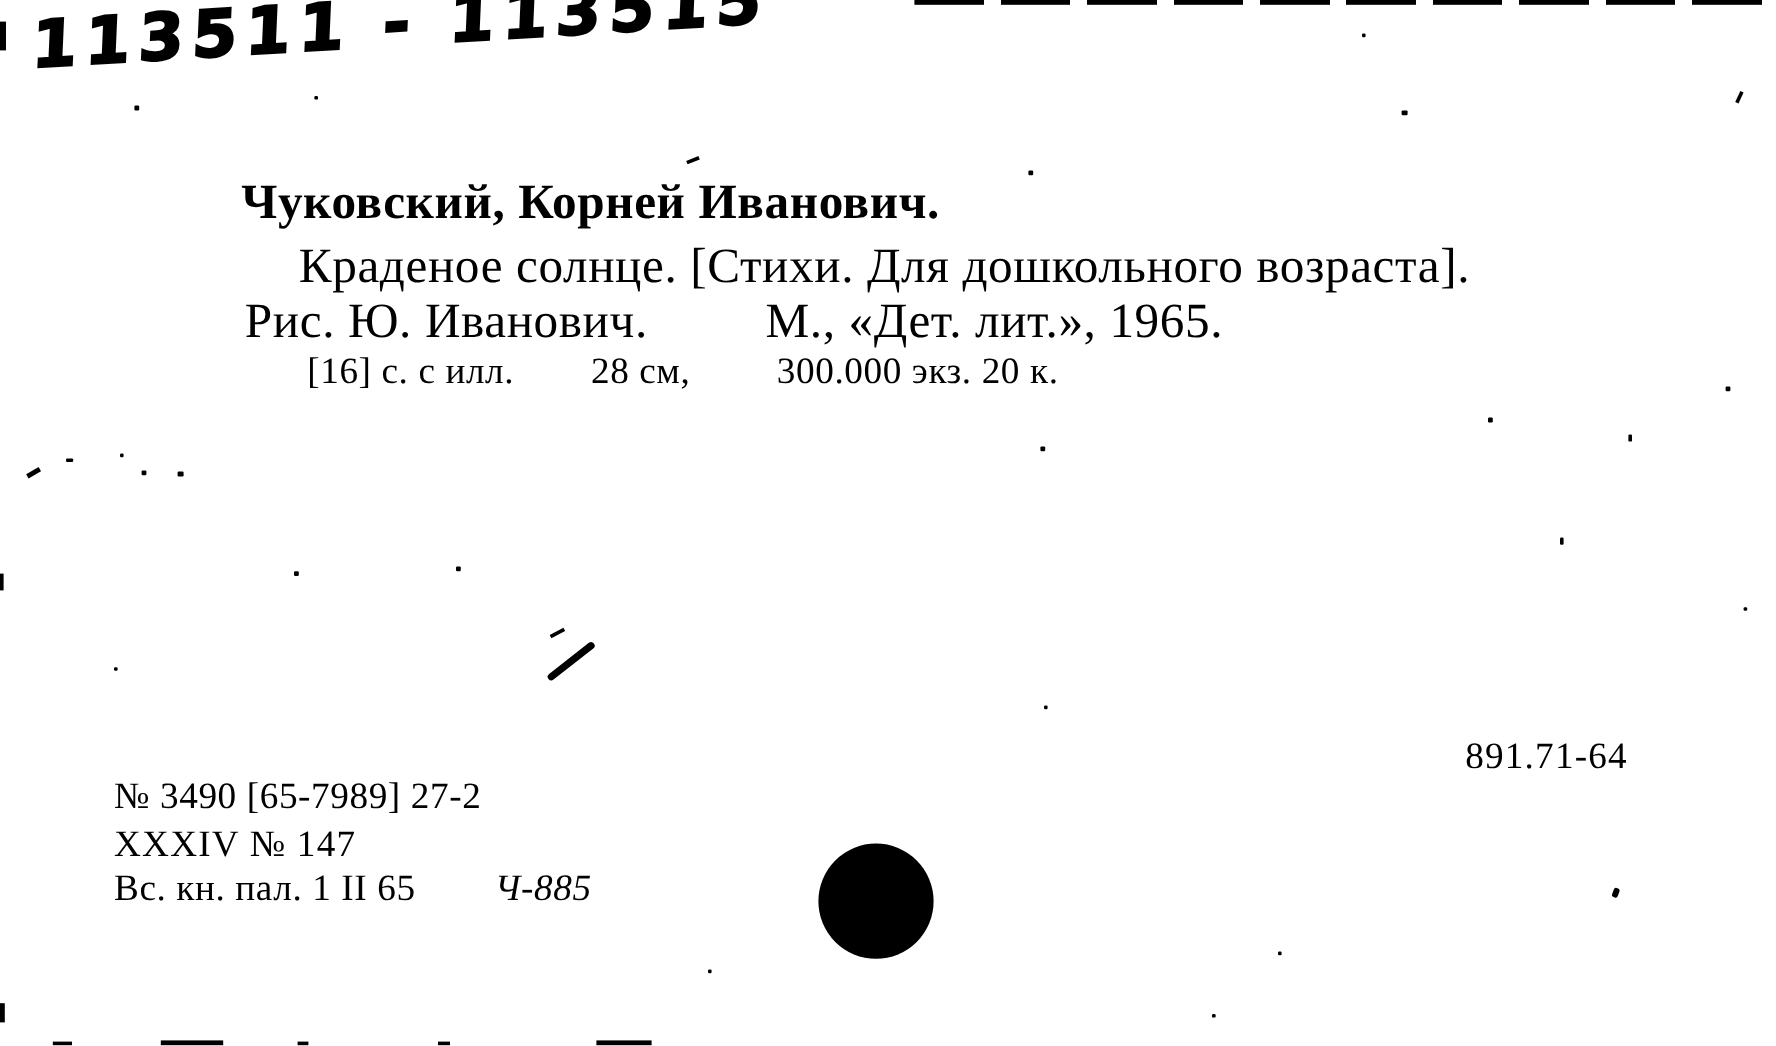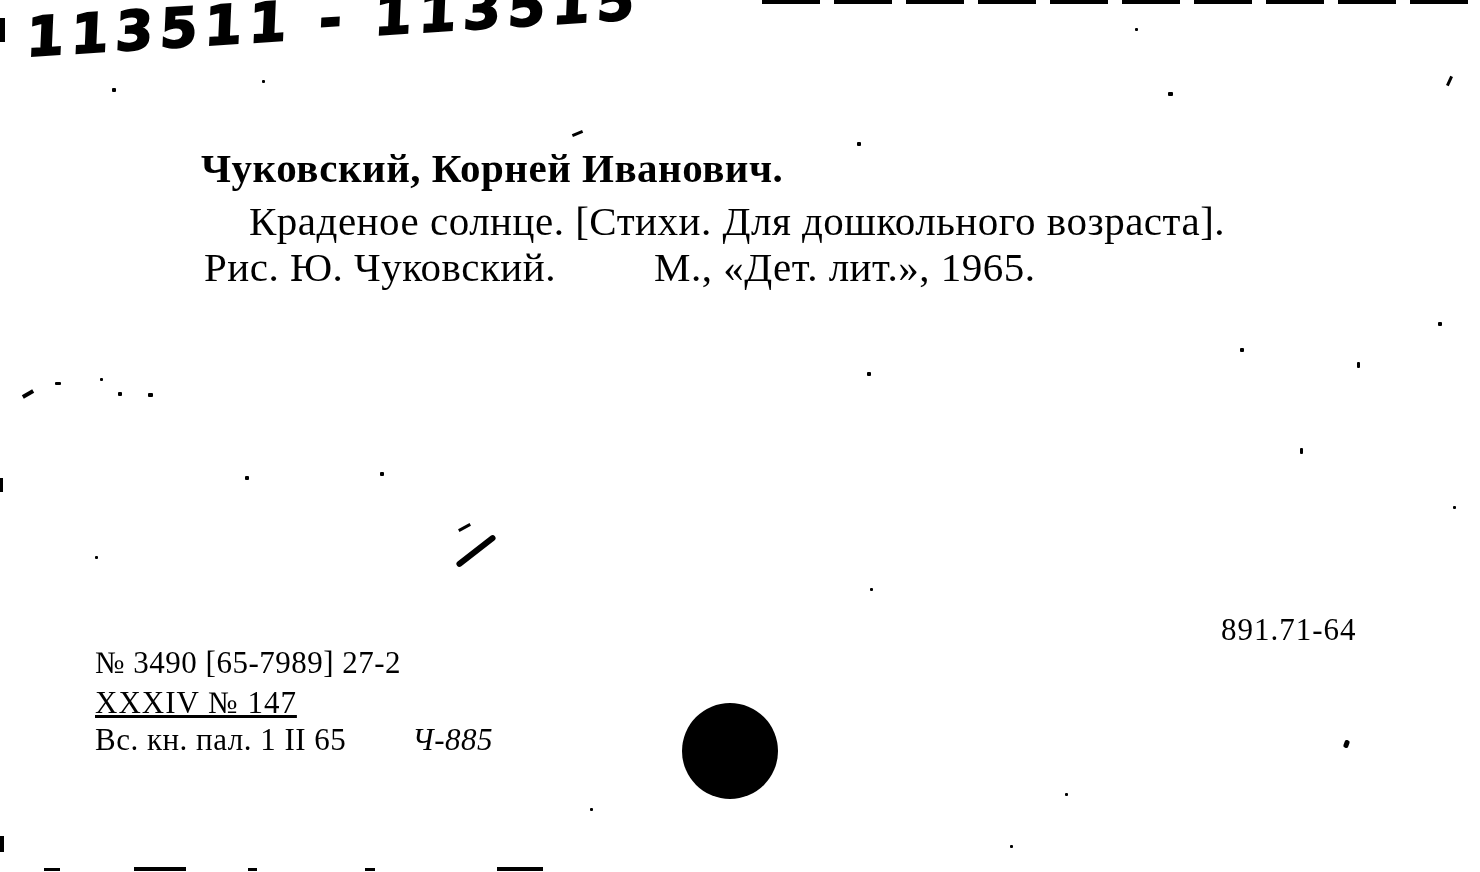--- a/index.html
+++ b/index.html
@@ -26,21 +26,21 @@
   
   .author{left:201px;top:144px;font-size:41px;font-weight:bold;letter-spacing:.5px;}
   .titleline{left:249px;top:197px;font-size:41px;letter-spacing:.5px;}
   .imprintline{left:204px;top:243px;font-size:41px;letter-spacing:.5px;}
   .imprint-pub{margin-left:98px;}
   .collation{left:256px;top:291px;font-size:31px;letter-spacing:.5px;}
   .coll-size{margin-left:64px;}
   .coll-run{margin-left:72px;}
   .classnum{left:1221px;top:612px;font-size:31px;letter-spacing:1px;}
   .reg1{left:95px;top:645px;font-size:31px;letter-spacing:.5px;}
-  .reg2{left:95px;top:685px;font-size:31px;letter-spacing:1px;text-decoration:underline;}
+  .reg2{left:95px;top:685px;font-size:31px;letter-spacing:1px;}
   .reg3{left:95px;top:722px;font-size:31px;letter-spacing:.5px;}
   .authcode{margin-left:66px;font-style:italic;}
   
   .hole{
     left:682px;top:703px;width:96px;height:96px;
     background:#000;border-radius:50%;
   }
   
   .topstrip{
     left:762px;top:0;width:718px;height:4px;
@@ -66,23 +66,26 @@
   <div class="abs ink" style="left:365px;top:868px;width:10px;height:3px;"></div>
   <div class="abs ink" style="left:497px;top:867px;width:46px;height:4px;"></div>
 
   <div class="abs handwritten">113511 - 113515</div>
 
   <div class="abs titleline">Краденое солнце. [Стихи. Для дошкольного возраста].</div>
 
   <div class="abs author">Чуковский, Корней Иванович.</div>
 
   <div class="abs imprintline">
-    <span>Рис. Ю. Чуковский.</span><span class="imprint-pub">М., «Дет. лит.», 1965.</span>
+    <span>Рис. Ю. Иванович.</span><span class="imprint-pub">М., «Дет. лит.», 1965.</span>
   </div>
 
+  <div class="abs collation">
+    <span>[16] с. с илл.</span><span class="coll-size">28 см,</span><span class="coll-run">300.000 экз. 20 к.</span>
+  </div>
 
   <div class="abs classnum">891.71-64</div>
 
   <div class="abs reg1">№ 3490 [65-7989] 27-2</div>
   <div class="abs reg2">XXXIV № 147</div>
   <div class="abs reg3">
     <span>Вс. кн. пал. 1 II 65</span><span class="authcode">Ч-885</span>
   </div>
 
   <div class="abs hole"></div>

